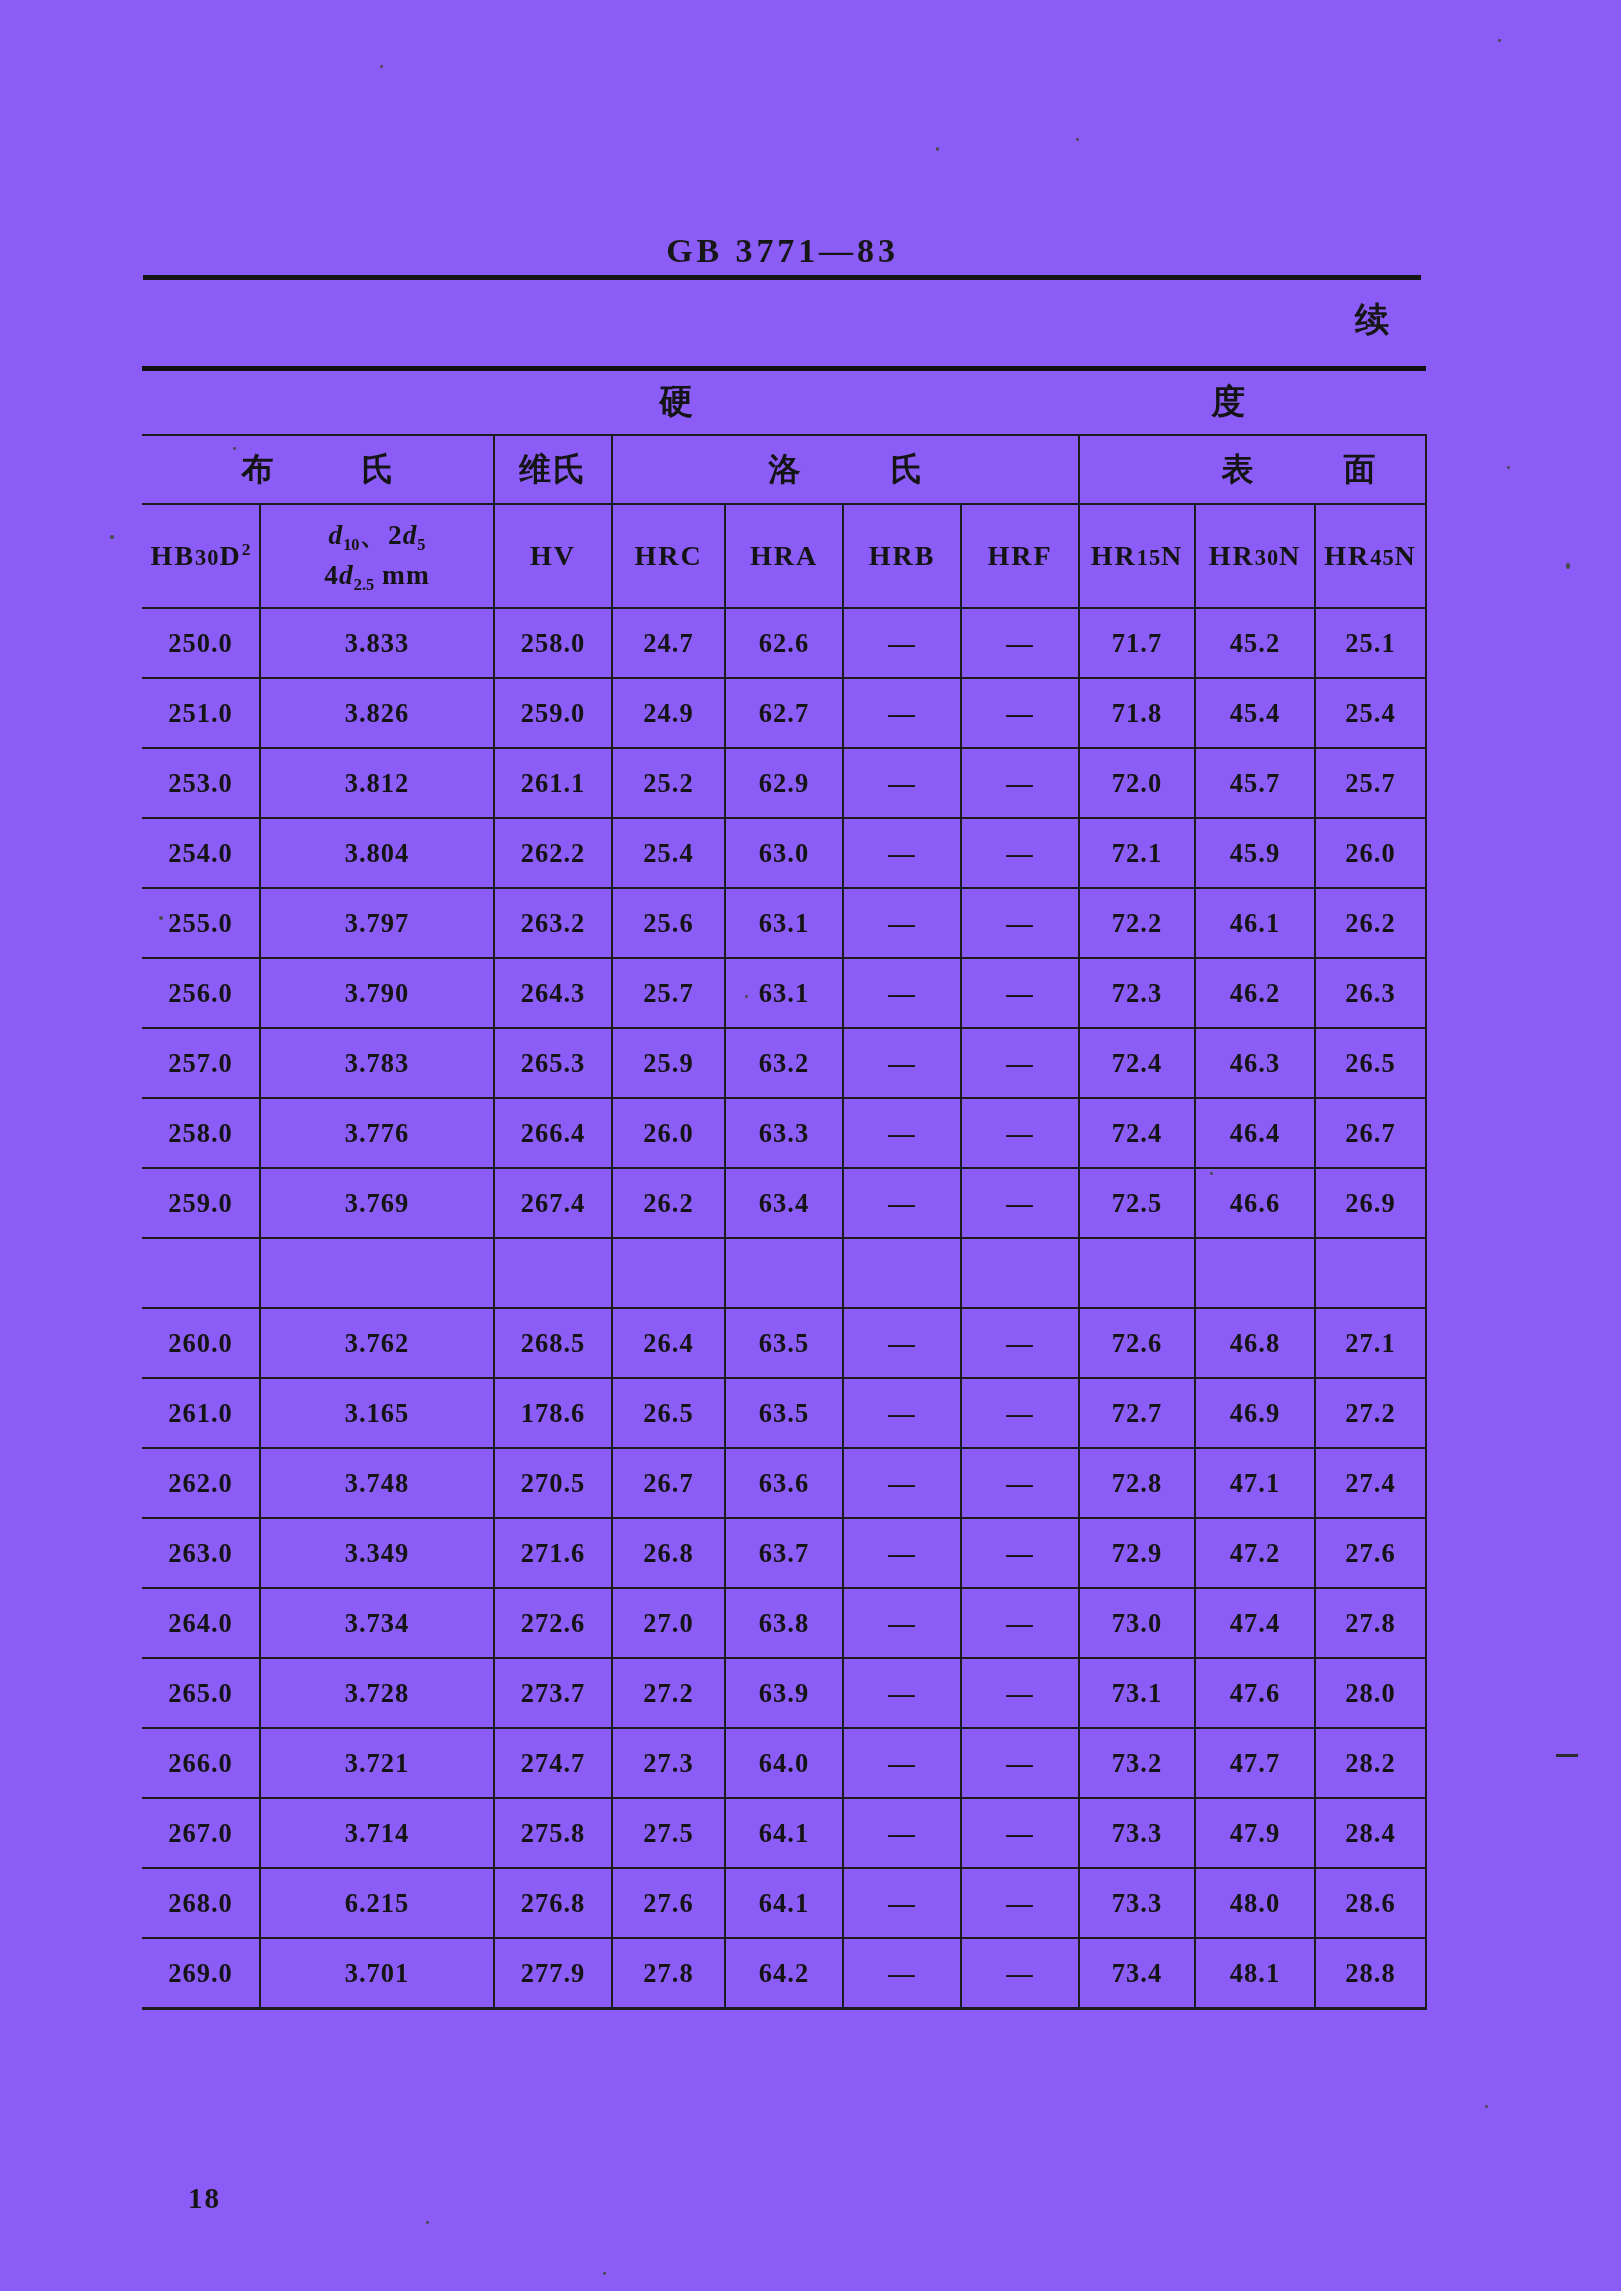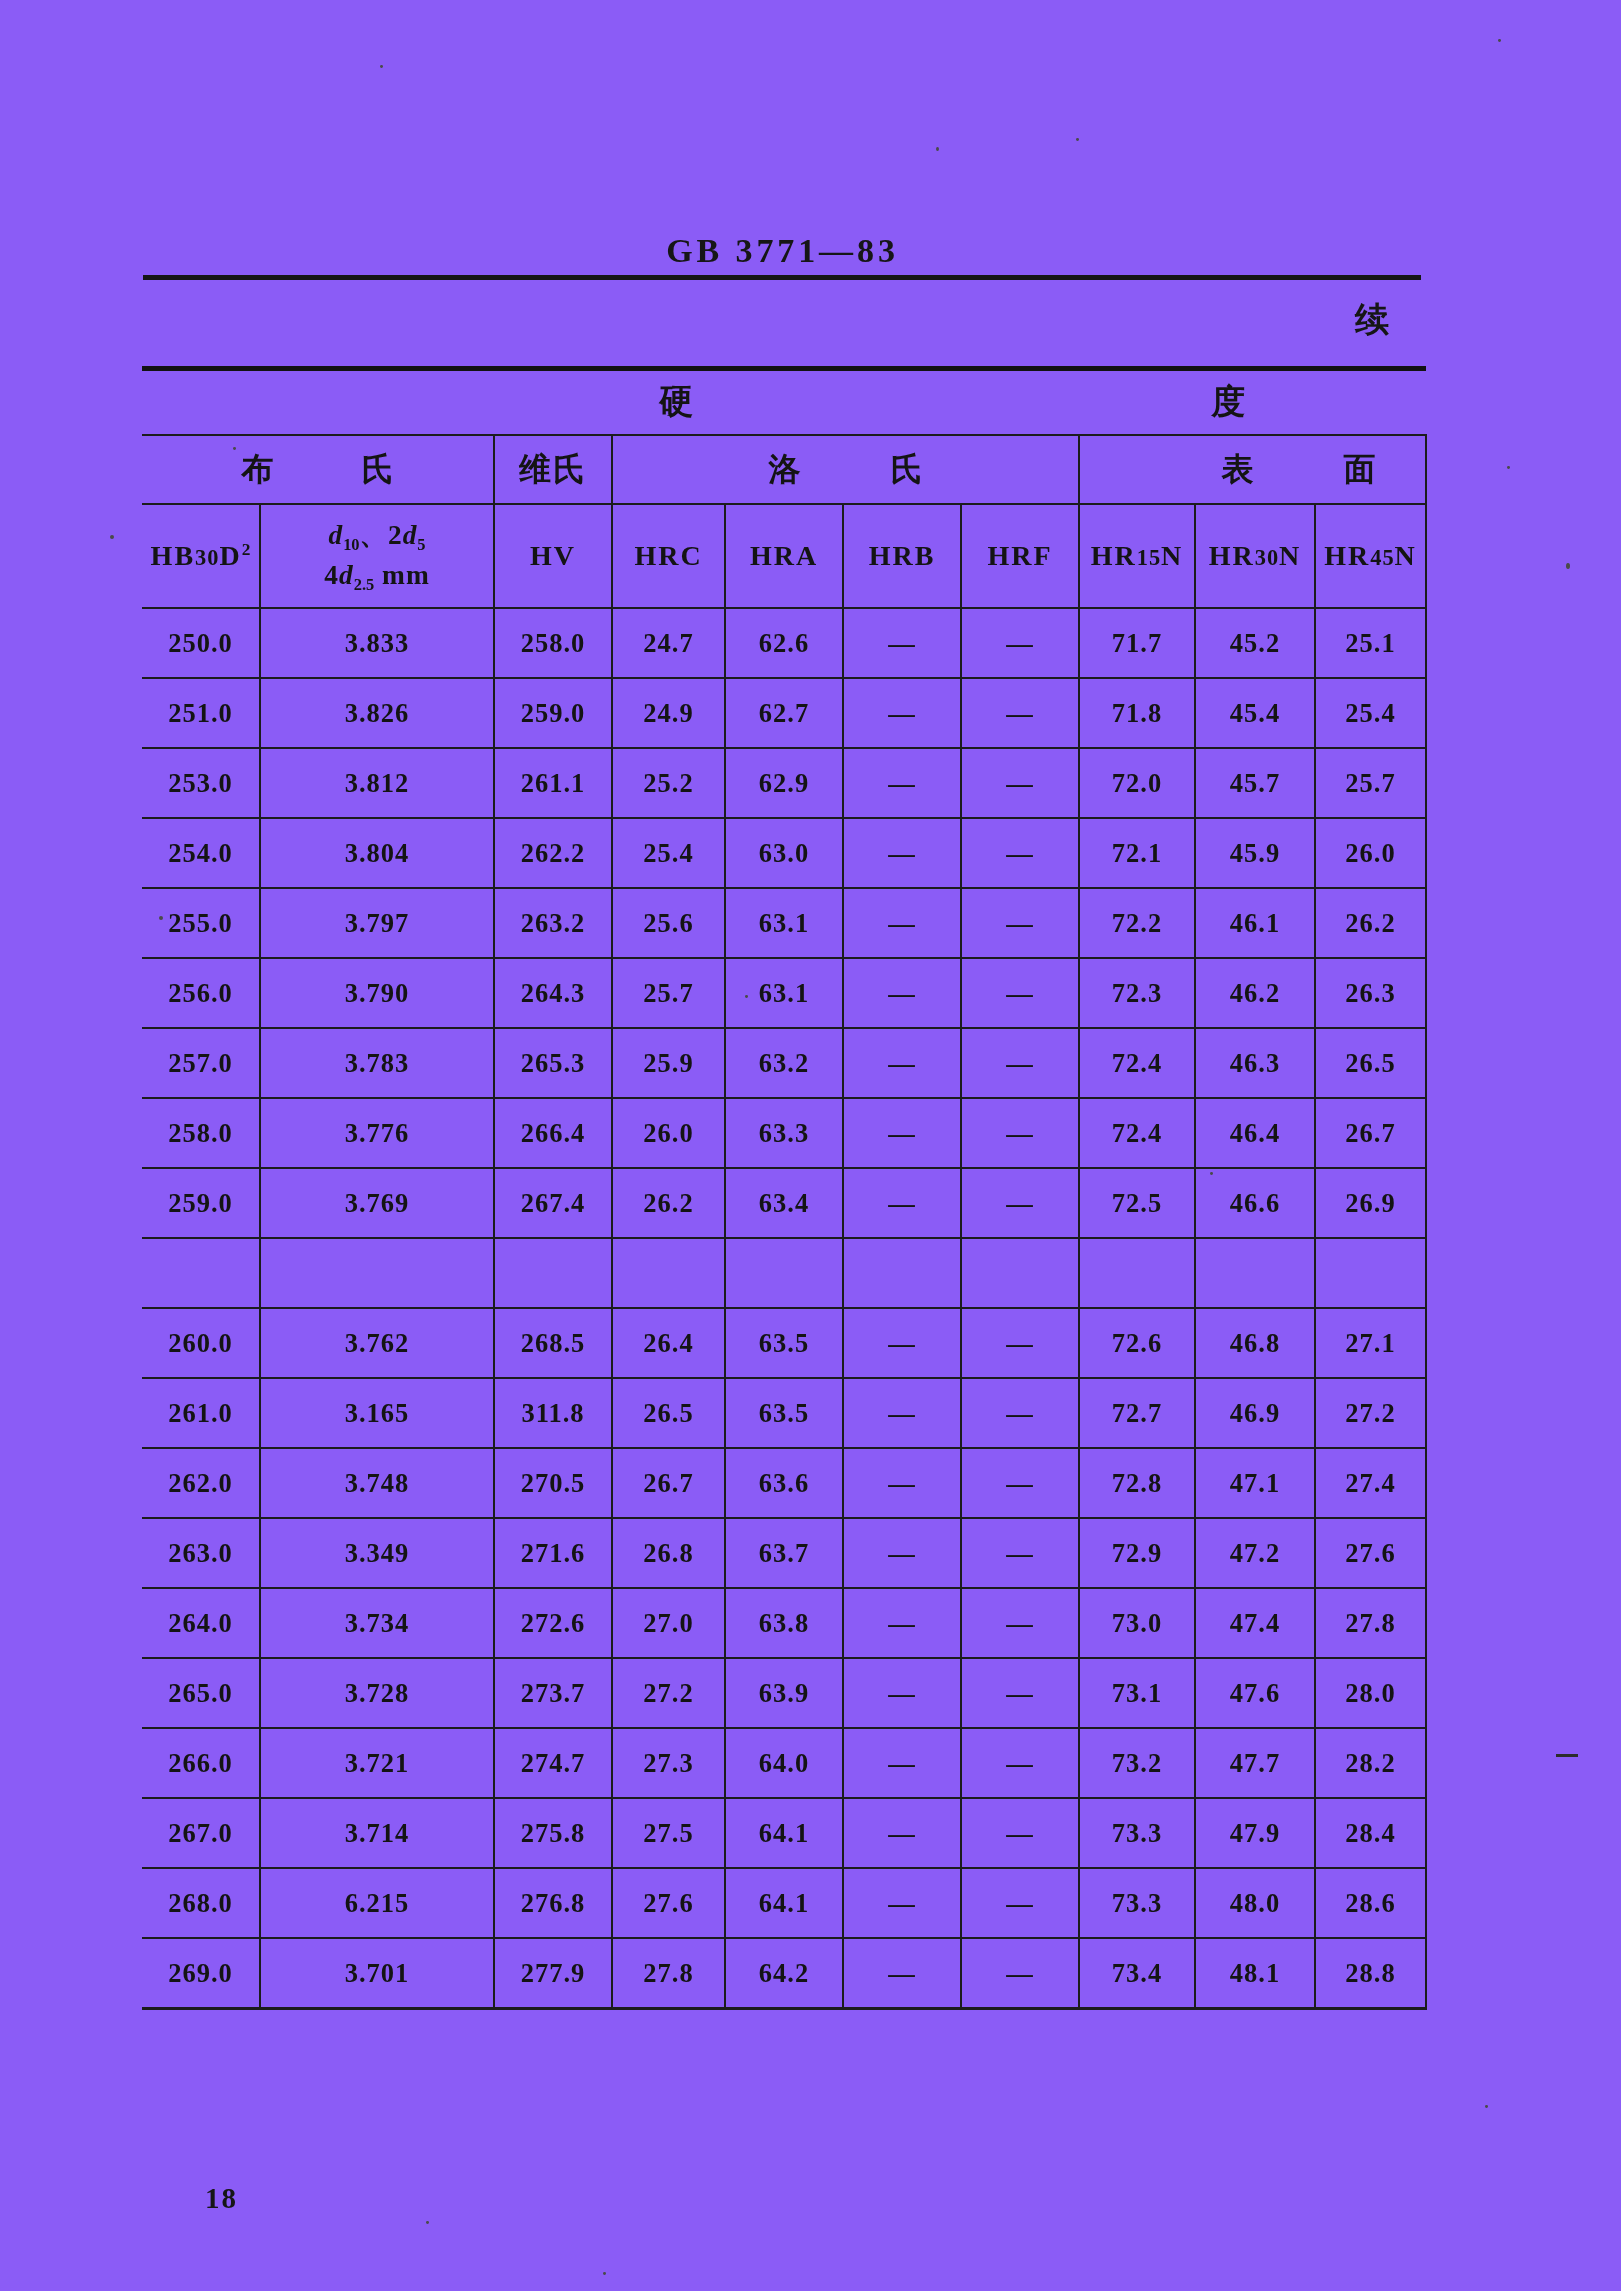--- a/index.html
+++ b/index.html
@@ -64,21 +64,21 @@
   .hdr-lines{font-size:27.4px;letter-spacing:1px;line-height:1.4;}
   .p-sm{font-size:80%;letter-spacing:1px;}
   .p-sup{font-size:62%;vertical-align:super;letter-spacing:0;}
   .p-sub{font-size:60%;vertical-align:sub;letter-spacing:0;}
   .htable i{font-style:italic;font-weight:bold;}
   
   .htable tbody td{height:68px;font-size:26.5px;letter-spacing:1px;}
   .htable tbody tr:last-child td{border-bottom-width:3.9px;}
   
   .page-num{
-    position:absolute;left:205px;top:2182px;
+    position:absolute;left:188px;top:2182px;
     font-size:29px;font-weight:bold;letter-spacing:2px;
   }
   
   .speck{position:absolute;background:#4a4a4a;border-radius:50%;}
   .stray-dash{position:absolute;left:1556px;top:1754px;width:21.6px;height:2.9px;background:#2c2c2c;}
 </style>
 </head>
 <body>
 
 <div class="page">
@@ -279,21 +279,21 @@
           <td>63.5</td>
           <td>—</td>
           <td>—</td>
           <td>72.6</td>
           <td>46.8</td>
           <td>27.1</td>
         </tr>
         <tr>
           <td>261.0</td>
           <td>3.165</td>
-          <td>311.8</td>
+          <td>178.6</td>
           <td>26.5</td>
           <td>63.5</td>
           <td>—</td>
           <td>—</td>
           <td>72.7</td>
           <td>46.9</td>
           <td>27.2</td>
         </tr>
         <tr>
           <td>262.0</td>

